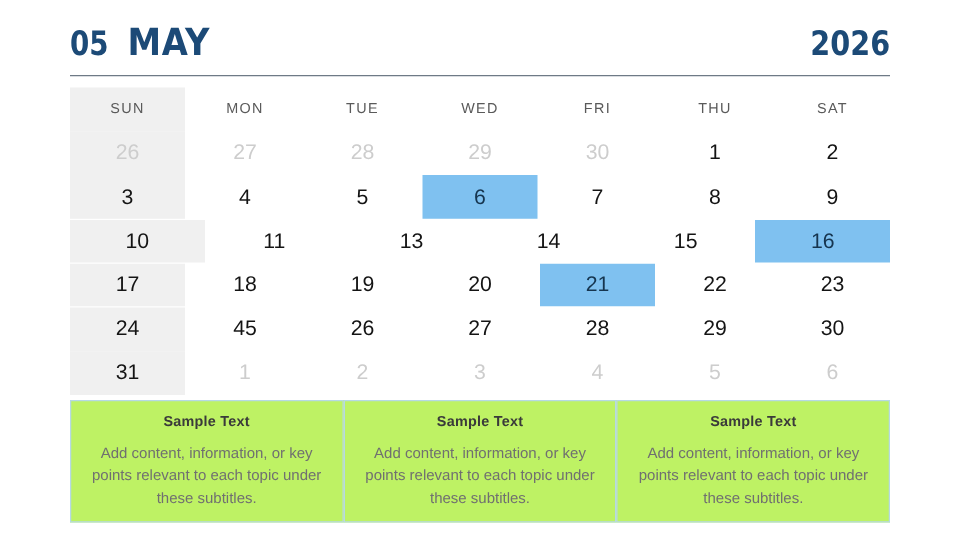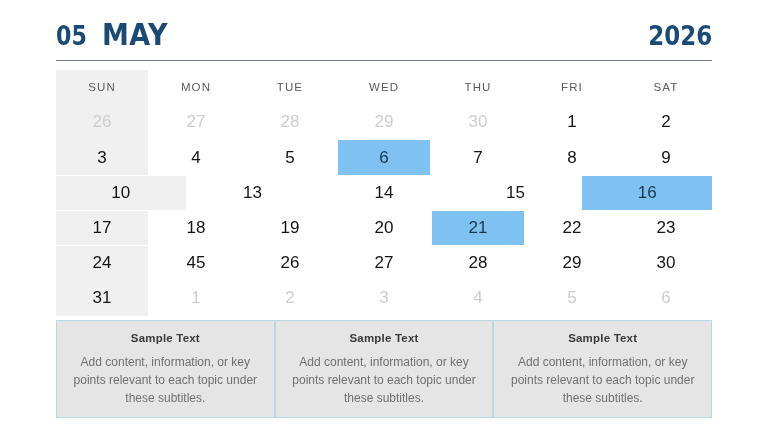--- a/index.html
+++ b/index.html
@@ -125,21 +125,21 @@
     width: 656px;
     height: 98px;
     display: flex;
     justify-content: space-between;
   }
   .note-box {
     width: 240px;
     height: 98px;
     box-sizing: border-box;
     border: 1px solid #b6d9e4;
-    background: #e5e5e5;
+    background: #bef264;
     padding: 11px 14px 0 14px;
     text-align: center;
   }
   .note-title {
     font-size: 11.5px;
     font-weight: 700;
     color: #3a3a3a;
     letter-spacing: 0.2px;
     margin-bottom: 9px;
   }
@@ -163,22 +163,22 @@
   </div>
   <div class="header-rule"></div>
 
   <div class="calendar">
 
     <div class="cal-row">
       <div class="cal-cell head-cell sun-bg">SUN</div>
       <div class="cal-cell head-cell">MON</div>
       <div class="cal-cell head-cell">TUE</div>
       <div class="cal-cell head-cell">WED</div>
+      <div class="cal-cell head-cell">FRI</div>
       <div class="cal-cell head-cell">THU</div>
-      <div class="cal-cell head-cell">FRI</div>
       <div class="cal-cell head-cell">SAT</div>
     </div>
 
     <div id="weeks-container">
         <div class="cal-row">
           <div class="cal-cell sun-bg">
             <span class="day-num day-muted">26</span>
           </div>
           <div class="cal-cell">
             <span class="day-num day-muted">27</span>
@@ -218,20 +218,23 @@
           <div class="cal-cell">
             <span class="day-num">8</span>
           </div>
           <div class="cal-cell">
             <span class="day-num">9</span>
           </div>
         </div>
         <div class="cal-row">
           <div class="cal-cell sun-bg">
             <span class="day-num">10</span>
+          </div>
+          <div class="cal-cell">
+            <span class="day-num">11</span>
           </div>
           <div class="cal-cell">
             <span class="day-num">13</span>
           </div>
           <div class="cal-cell">
             <span class="day-num">14</span>
           </div>
           <div class="cal-cell">
             <span class="day-num">15</span>
           </div>

